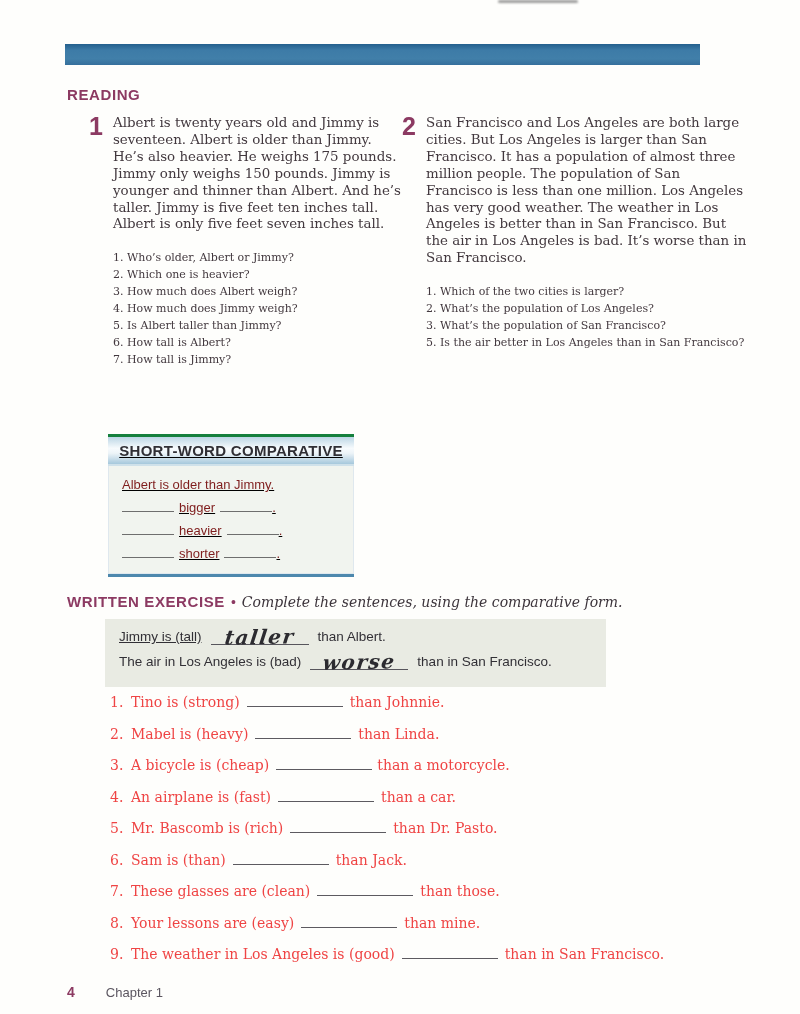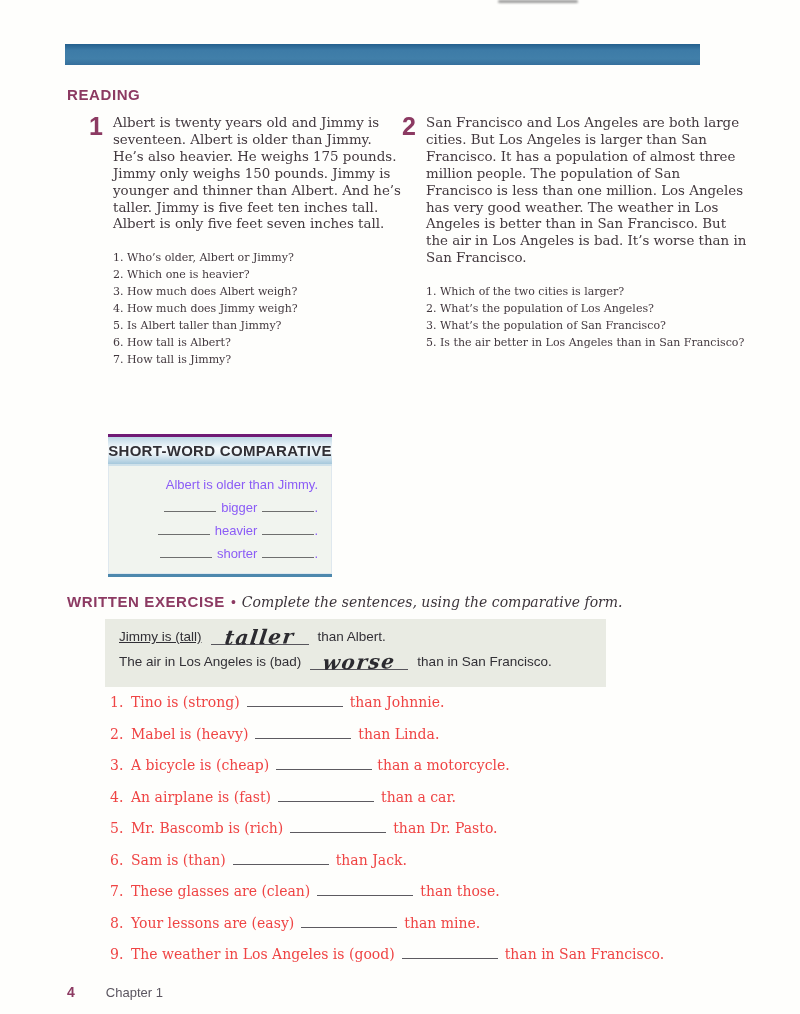--- a/index.html
+++ b/index.html
@@ -73,45 +73,45 @@
     font-size: 11px;
     line-height: 16.9px;
     color: #42383e;
   }
   .question { padding-left: 18px; text-indent: -18px; }
 
   
   .comp-box {
     position: absolute;
     left: 108px; top: 434px;
-    width: 224px;
-    border-top: 3px solid #701a75;
+    width: 246px;
+    border-top: 3px solid #15803d;
     border-bottom: 3px solid #4d88ad;
     background: #f1f4ef;
     box-shadow: 0 0 0 1px #dfe8ee inset;
+    text-decoration: underline;
   }
   .comp-box-header {
     height: 27px;
     background: linear-gradient(#bcd6e5, #f7fbfd 42%, #edf4f8 60%, #a6c8dc);
     display: flex;
     align-items: center;
     justify-content: center;
     font-family: "Liberation Sans", sans-serif;
     font-size: 15px;
     font-weight: 600;
     letter-spacing: 0.3px;
     color: #302f35;
     border-bottom: 2px solid #cfe1ea;
   }
   .comp-box-body {
-    padding: 11px 14px 13px 6px;
+    padding: 11px 14px 13px 14px;
     font-family: "Liberation Sans", sans-serif;
     font-size: 13px;
-    color: #8b5cf6;
-    text-align: right;
+    color: #7f1d1d;
   }
   .comp-example { margin-bottom: 4px; }
   .comp-row { margin-top: 7px; }
   .blank-s {
     display: inline-block;
     width: 52px;
     height: 12px;
     border-bottom: 1.3px solid #6e6e6e;
     vertical-align: baseline;
   }

